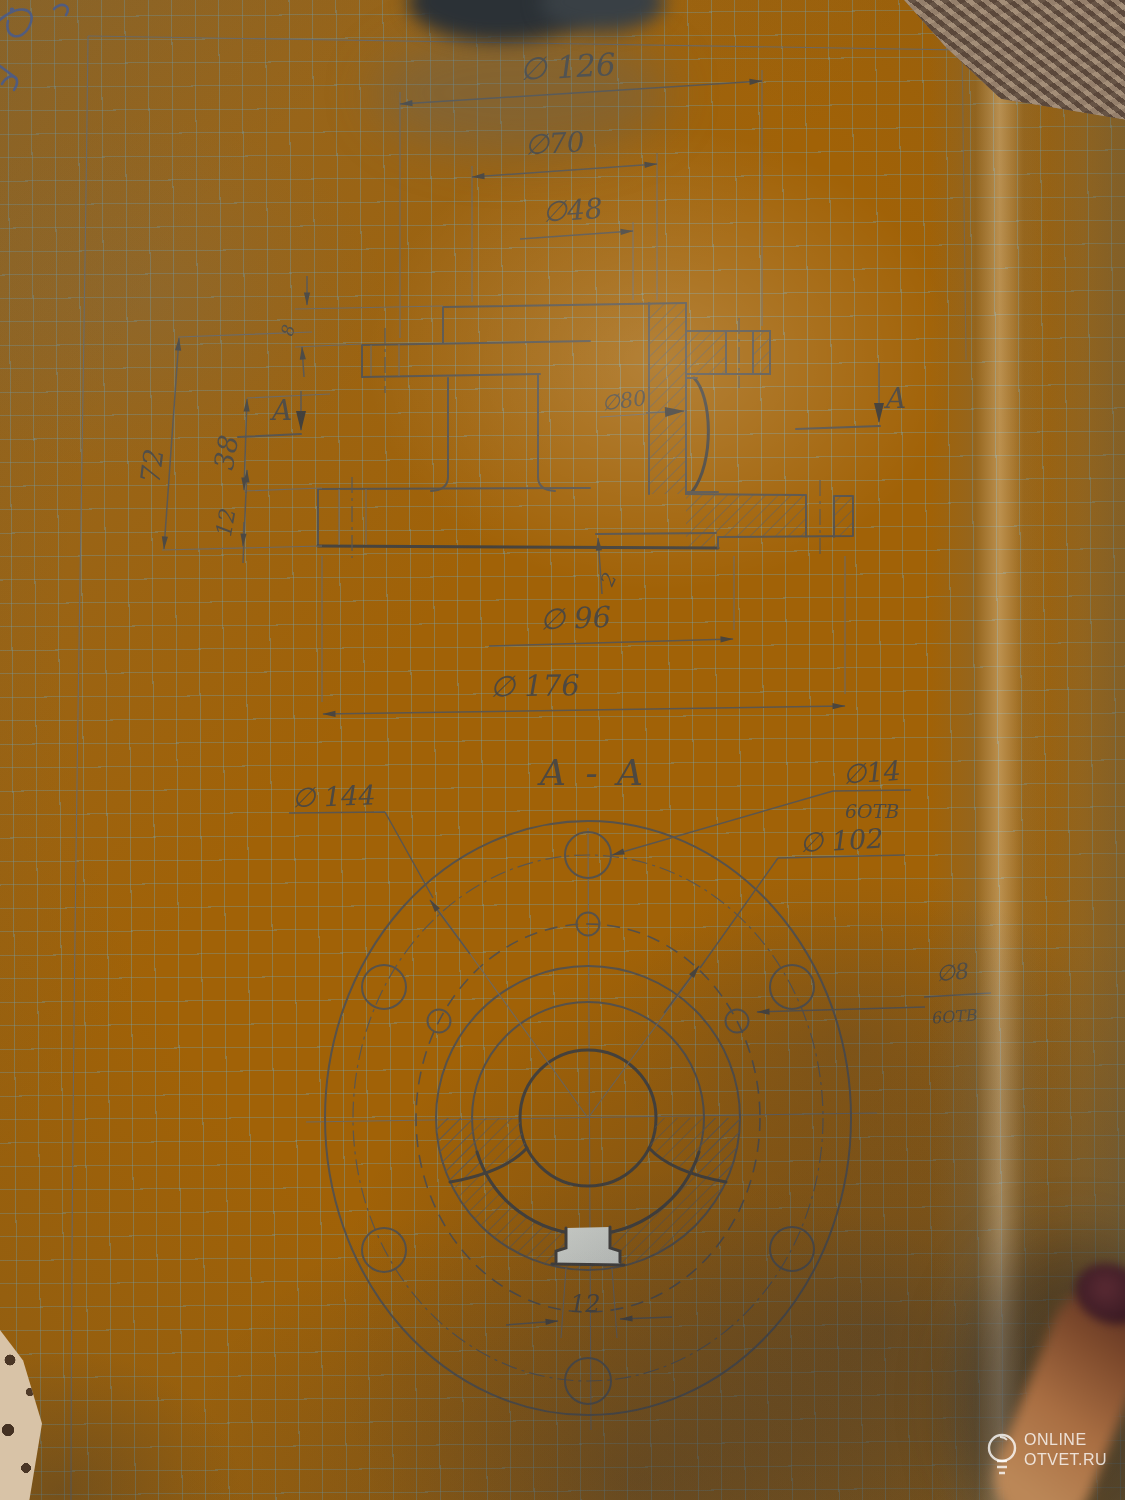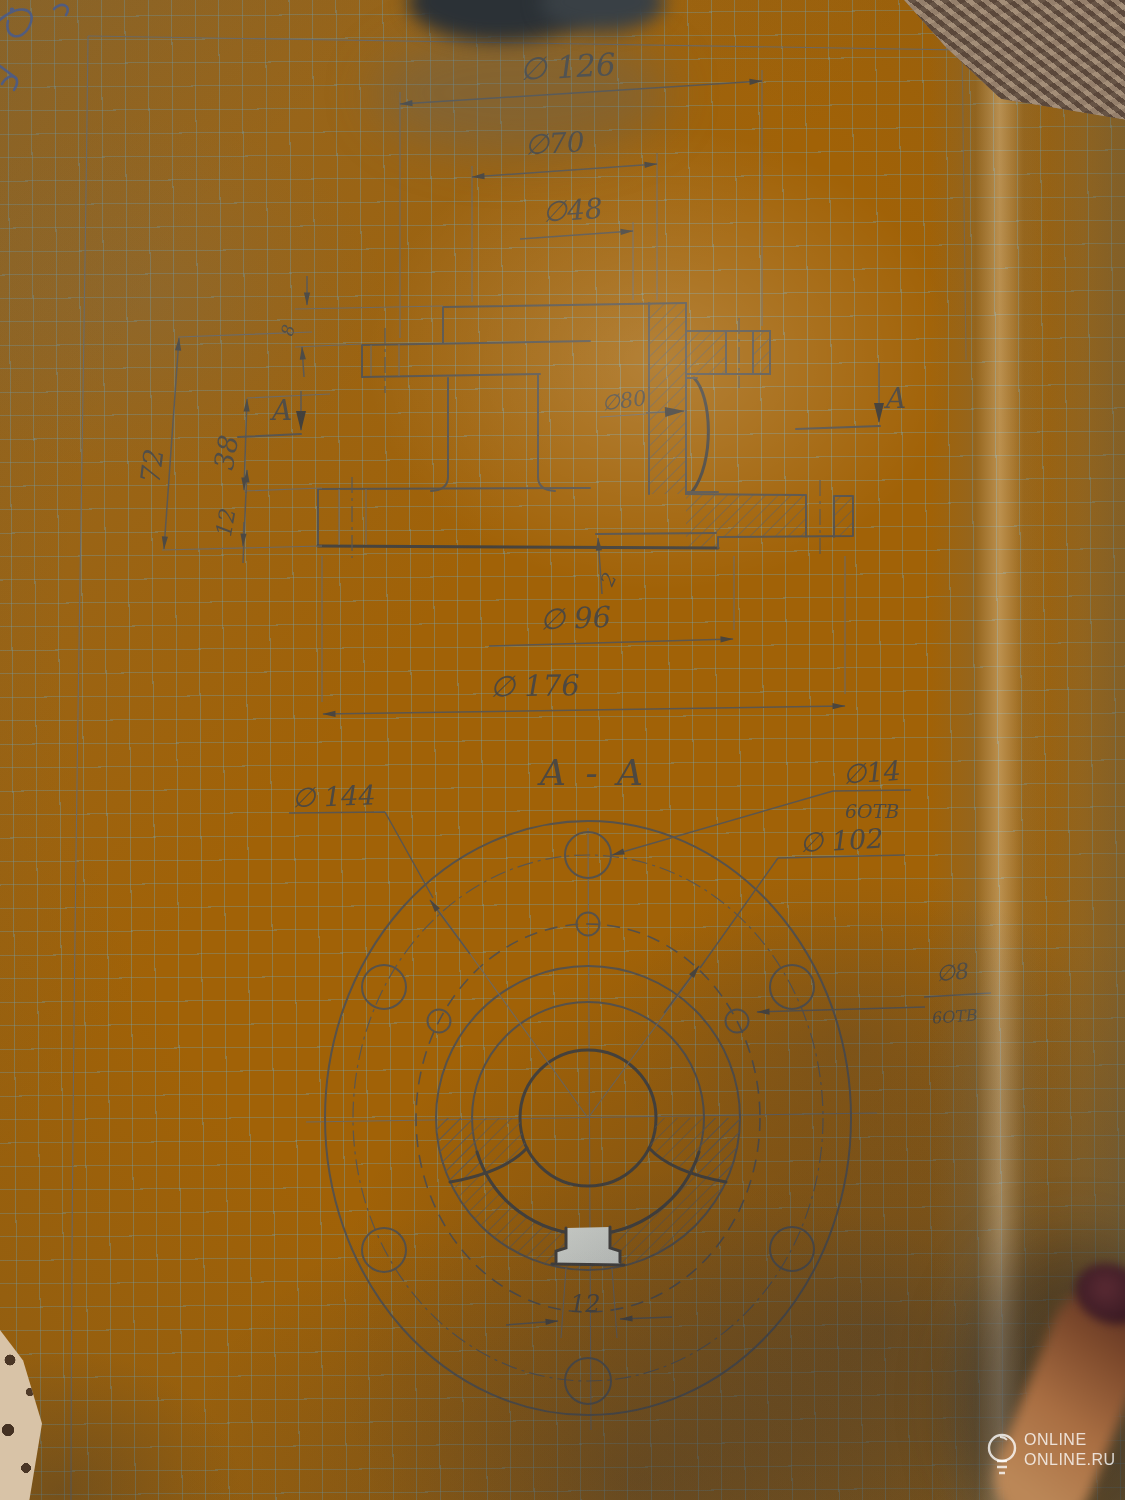--- a/index.html
+++ b/index.html
@@ -306,17 +306,17 @@
   <div id="wm" class="abs">
     <svg width="40" height="56" viewBox="0 0 40 56">
       <g fill="none" stroke="rgba(255,255,255,.78)" stroke-width="2.4">
         <circle cx="20" cy="20" r="13"></circle>
         <path d="M15,33 L25,33 M15,39 L25,39 M17,45 L23,45"></path>
         <path d="M25,12 A9,9 0 0 0 18,9" stroke-width="1.8"></path>
       </g>
     </svg>
     <div class="txt">
       <div>ONLINE</div>
-      <div>ONLINE.RU</div>
+      <div>OTVET.RU</div>
     </div>
   </div>
 
 </div>
 
 </body></html>

